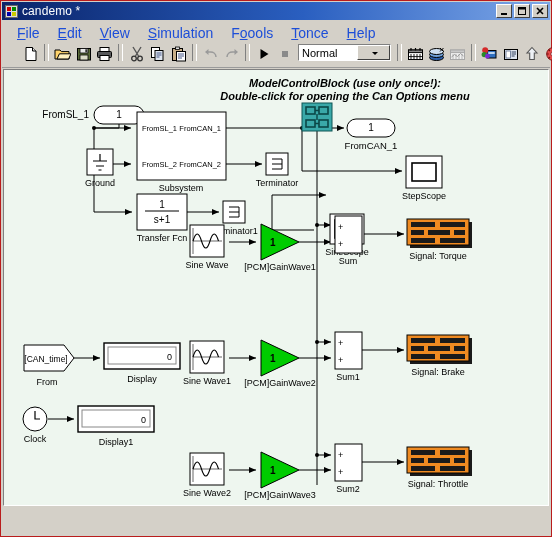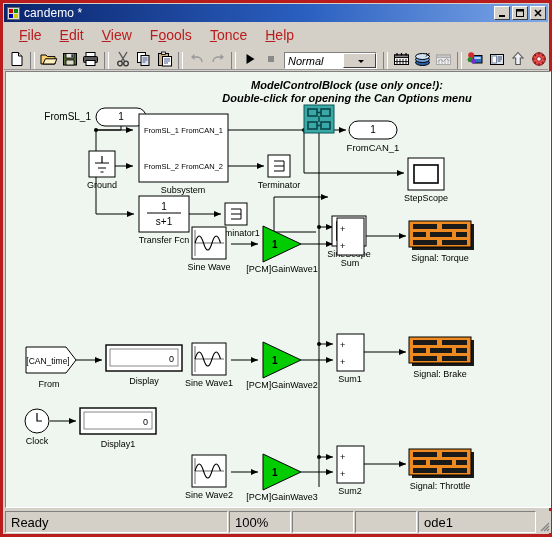--- a/index.html
+++ b/index.html
@@ -5,21 +5,21 @@
   html,body{margin:0;padding:0;}
   body{
     width:552px;height:537px;overflow:hidden;
     font-family:"Liberation Sans", sans-serif;
     background:#d4d0c8;
   }
   .app{
     width:552px;height:537px;position:relative;
     background:#d4d0c8;
     box-sizing:border-box;
-    border:3px solid #b91c1c;
+    border:1px solid #b91c1c;
   }
 
   
   .titlebar{
     height:18px;margin:1px 1px 0 1px;
     background:linear-gradient(to right,#0a246a 0%,#2a5fc0 55%,#7ea8e8 100%);
     display:flex;align-items:center;padding:0 2px 0 3px;
     box-sizing:border-box;
   }
   .tb-icon{
@@ -44,30 +44,29 @@
     font-family:"Liberation Sans",sans-serif;
   }
   .tb-btn svg{display:block;}
 
   
   .menubar{
     height:22px;margin:2px 1px 0 1px;display:flex;align-items:center;
     padding-left:6px;box-sizing:border-box;background:#d4d0c8;
   }
   .menu-item{
-    font-size:14px;color:#b91c1c;padding:1px 9px;cursor:default;white-space:nowrap;
+    font-size:14px;color:#1d4ed8;padding:1px 9px;cursor:default;white-space:nowrap;
   }
   .menu-item u{text-decoration:underline;}
 
   
   .toolbar{
-    height:24px;margin:0 1px;display:flex;align-items:flex-end;
-    padding-left:2px;box-sizing:border-box;background:#d4d0c8;
+    height:24px;margin:0 1px;display:flex;align-items:flex-start;
+    padding-left:18px;box-sizing:border-box;background:#d4d0c8;
     border-bottom:1px solid #9a9a9a;
-    font-style:italic;
   }
   .tbtn{
     width:21px;height:20px;display:flex;align-items:center;justify-content:center;
     flex:0 0 auto;
   }
   .tsep{width:3px;height:17px;border-left:1px solid #808080;border-right:1px solid #fff;
         margin:0 3px;flex:0 0 auto;}
   .combo{
     width:93px;height:17px;background:#fff;border:1px solid;
     border-color:#808080 #fff #fff #808080;
@@ -139,20 +138,21 @@
             <path d="M2 2 L8 8 M8 2 L2 8" stroke="#000" stroke-width="1.6"></path>
           </svg>
       </div>
     </div>
   </div>
 
   <div class="menubar">
     <div class="menu-item"><u>F</u><span>ile</span></div>
     <div class="menu-item"><u>E</u><span>dit</span></div>
     <div class="menu-item"><u>V</u><span>iew</span></div>
+    <div class="menu-item"><u>S</u><span>imulation</span></div>
     <div class="menu-item">F<u>o</u><span>ools</span></div>
     <div class="menu-item"><u>T</u><span>once</span></div>
     <div class="menu-item"><u>H</u><span>elp</span></div>
   </div>
 
   <div class="toolbar">
     <div class="tbtn">
       <svg width="16" height="16" viewBox="0 0 16 16">
           <path d="M3 1.5h6.5L13 5v9.5H3z" fill="#fff" stroke="#000" stroke-width="1"></path>
           <path d="M9.5 1.5V5H13" fill="#ddd" stroke="#000" stroke-width="1"></path>
@@ -551,26 +551,14 @@
           <rect x="450" y="388" width="11" height="5" fill="#1a1a1a"></rect>
           <rect x="407" y="396" width="24" height="5" fill="#1a1a1a"></rect>
           <rect x="436" y="396" width="25" height="5" fill="#1a1a1a"></rect>
         </g>
         <text x="434" y="417" text-anchor="middle" font-size="9">Signal: Throttle</text>
 
       </svg>
     </div>
   </div>
 
-  <div class="statusbar">
-    <div class="sb-cell sb-ready">Ready</div>
-    <div class="sb-cell sb-zoom">100%</div>
-    <div class="sb-cell sb-e1"></div>
-    <div class="sb-cell sb-e2"></div>
-    <div class="sb-cell sb-solver">ode1</div>
-    <div class="sb-grip">
-      <svg width="14" height="14" viewBox="0 0 14 14" style="position:absolute;right:0;bottom:0;">
-        <path d="M12 4L4 12M12 7L7 12M12 10L10 12" stroke="#808080" stroke-width="1.2"></path>
-      </svg>
-    </div>
-  </div>
 
 </div>
 
 </body></html>

